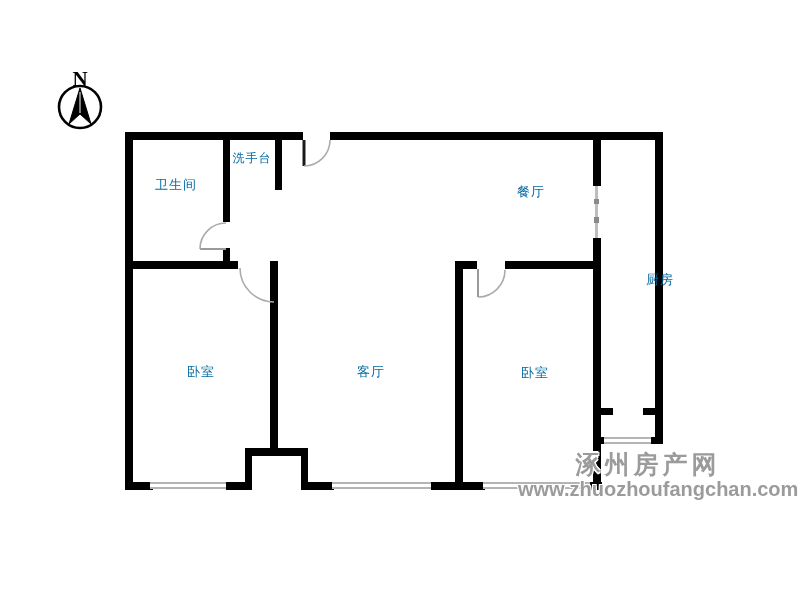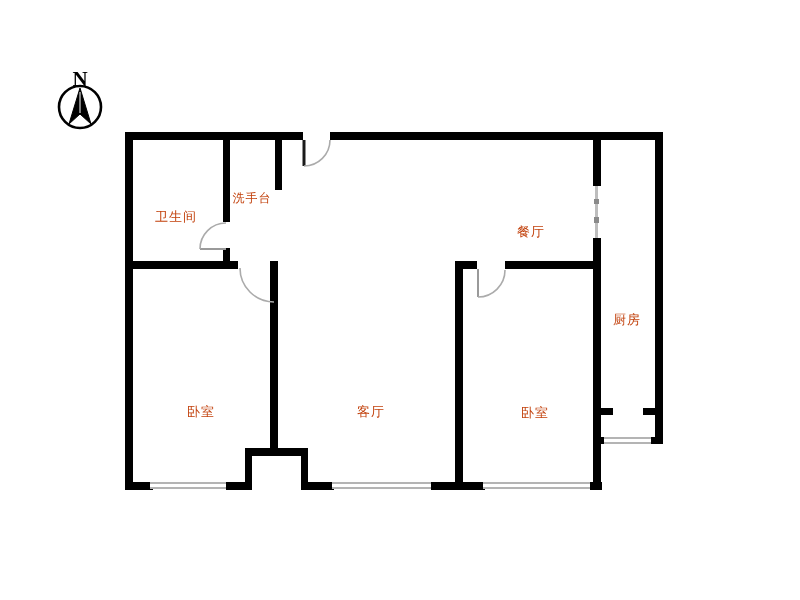--- a/index.html
+++ b/index.html
@@ -10,21 +10,21 @@
   .wall{position:absolute;background:#000000;}
   .window{
     position:absolute;height:7px;background:#ffffff;
     border-top:2px solid #b4b4b4;border-bottom:2px solid #b4b4b4;
     box-sizing:border-box;
   }
   .slide-door{position:absolute;background:#bdbdbd;}
   .slide-tick{position:absolute;background:#8a8a8a;}
   .room-label{
     position:absolute;transform:translate(-50%,-50%);
-    font-size:13px;color:#c2410c;white-space:nowrap;letter-spacing:1px;margin-top:40px;
+    font-size:13px;color:#0369a1;white-space:nowrap;letter-spacing:1px;
   }
   .room-label.small{font-size:12px;}
   #svg-overlay{position:absolute;left:0;top:0;pointer-events:none;}
   .door-arc{fill:none;stroke:#ababab;stroke-width:1.6;}
   .door-leaf{stroke:#9a9a9a;stroke-width:2;}
   .door-leaf-dark{stroke:#1a1a1a;stroke-width:3;}
   .watermark{
     position:absolute;left:518px;top:451px;width:260px;text-align:center;
     color:#9b9b9b;font-weight:bold;line-height:1.05;
   }
@@ -92,22 +92,26 @@
 
     <line class="door-leaf" x1="478" y1="269" x2="478" y2="297"></line>
     <path class="door-arc" d="M478,297 A27,27 0 0 0 505,270"></path>
 
     <text x="80" y="86" text-anchor="middle" style="font-family:'Liberation Serif',serif;font-weight:bold;font-size:21px;fill:#000;">N</text>
     <circle cx="80" cy="107" r="21" style="fill:none;stroke:#000;stroke-width:2.6;"></circle>
     <polygon points="80,88 91,124 80,114 69,124" style="fill:#000;stroke:#000;stroke-width:1;"></polygon>
     <line x1="80" y1="92" x2="80" y2="113" style="stroke:#ffffff;stroke-width:1;"></line>
   </svg>
 
-  <div class="room-label" style="left:176px;top:177px;">卫生间</div>
+  <div class="room-label" style="left:176px;top:185px;">卫生间</div>
   <div class="room-label small" style="left:252px;top:158px;">洗手台</div>
   <div class="room-label" style="left:531px;top:192px;font-family:Liberation Serif, serif;">餐厅</div>
-  <div class="room-label" style="left:627px;top:280px;">厨房</div>
+  <div class="room-label" style="left:660px;top:280px;">厨房</div>
   <div class="room-label" style="left:201px;top:372px;">卧室</div>
   <div class="room-label" style="left:371px;top:372px;">客厅</div>
   <div class="room-label" style="left:535px;top:373px;">卧室</div>
 
+  <div class="watermark">
+    <div class="site-name">涿州房产网</div>
+    <div class="site-url">www.zhuozhoufangchan.com</div>
+  </div>
 
 </div>
 
 </body></html>

